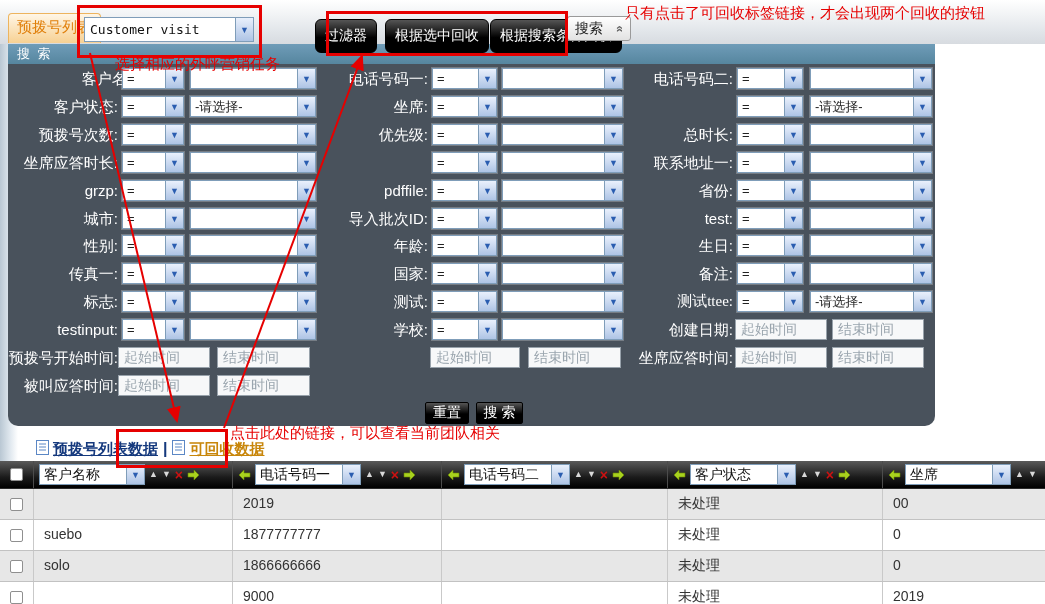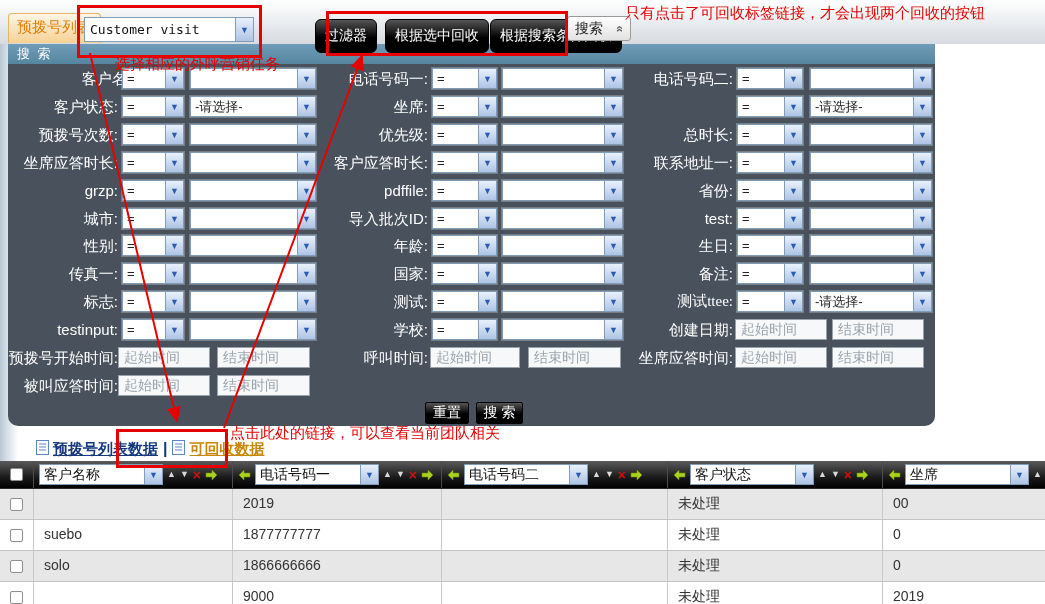--- a/index.html
+++ b/index.html
@@ -58,21 +58,21 @@
   .link-blue{color:#15397d;}
   .link-orange{color:#c8860a;}
   .link-sep{color:#15397d;font-weight:bold;margin:0 5px;}
   
   .grid{position:absolute;left:0;top:461px;width:1045px;height:143px;overflow:hidden;z-index:1;}
   .grid-inner{width:1110px;}
   .g-head{display:flex;height:27px;background:linear-gradient(#5a5a5a,#1b1b1b 60%,#000);
     border-bottom:1px solid #2a2a2a;}
   .g-hcell{display:flex;align-items:center;box-sizing:border-box;border-right:1px solid #4c4c4c;
     padding-left:5px;gap:4px;overflow:hidden;}
-  .g-hsel{width:124px;height:21px;background:#fff;border:1px solid #7f9db9;display:flex;
+  .g-hsel{width:106px;height:21px;background:#fff;border:1px solid #7f9db9;display:flex;
     align-items:stretch;box-sizing:border-box;flex:none;}
   .g-hsel .sel-t{flex:1;font-size:14px;color:#111;padding-left:4px;line-height:19px;white-space:nowrap;overflow:hidden;}
   .tri{font-size:9px;color:#d9d9d9;line-height:1;cursor:pointer;}
   .xico{font-size:14px;color:#cc1111;font-weight:bold;line-height:1;cursor:pointer;}
   .g-row{display:flex;height:30px;border-bottom:1px solid #c2c2c2;}
   .g-cell{box-sizing:border-box;border-right:1px solid #c9c9c9;font-size:14px;color:#333;
     line-height:29px;padding-left:10px;overflow:hidden;white-space:nowrap;}
   .row-even{background:#e7e7e7;}
   .row-odd{background:#ffffff;}
   .cb{display:inline-block;width:13px;height:13px;background:#fff;border:1px solid #8f8f8f;
@@ -192,21 +192,20 @@
       </div>
       <div class="f-label" style="left: 0px; width: 110px; top: 88px;">坐席应答时长:</div>
       <div class="sel" style="left: 114px; top: 88px; width: 62px;">
         <span class="sel-t">=</span>
     <span class="sel-b">▼</span>
       </div>
       <div class="sel" style="left: 182px; top: 88px; width: 126px;">
         <span class="sel-t"></span>
     <span class="sel-b">▼</span>
       </div>
-      <div class="f-label" style="left: 220px; width: 200px; top: 88px;">客户应答时长:</div>
       <div class="sel" style="left: 424px; top: 88px; width: 65px;">
         <span class="sel-t">=</span>
     <span class="sel-b">▼</span>
       </div>
       <div class="sel" style="left: 494px; top: 88px; width: 121px;">
         <span class="sel-t"></span>
     <span class="sel-b">▼</span>
       </div>
       <div class="f-label" style="left: 525px; width: 200px; top: 88px;">联系地址一:</div>
       <div class="sel" style="left: 729px; top: 88px; width: 66px;">
@@ -369,21 +368,20 @@
       <div class="sel" style="left: 494px; top: 255px; width: 121px;">
         <span class="sel-t"></span>
     <span class="sel-b">▼</span>
       </div>
       <div class="f-label" style="left: 525px; width: 200px; top: 255px;">创建日期:</div>
       <div class="dinp" style="left: 727px; top: 255px; width: 92px;">起始时间</div>
       <div class="dinp" style="left: 824px; top: 255px; width: 92px;">结束时间</div>
       <div class="f-label" style="left: 0px; width: 110px; top: 283px;">预拨号开始时间:</div>
       <div class="dinp" style="left: 110px; top: 283px; width: 92px;">起始时间</div>
       <div class="dinp" style="left: 209px; top: 283px; width: 93px;">结束时间</div>
-      <div class="f-label" style="left: 220px; width: 200px; top: 283px;">呼叫时间:</div>
       <div class="dinp" style="left: 422px; top: 283px; width: 90px;">起始时间</div>
       <div class="dinp" style="left: 520px; top: 283px; width: 93px;">结束时间</div>
       <div class="f-label" style="left: 525px; width: 200px; top: 283px;">坐席应答时间:</div>
       <div class="dinp" style="left: 727px; top: 283px; width: 92px;">起始时间</div>
       <div class="dinp" style="left: 824px; top: 283px; width: 92px;">结束时间</div>
       <div class="f-label" style="left: 0px; width: 110px; top: 311px;">被叫应答时间:</div>
       <div class="dinp" style="left: 110px; top: 311px; width: 92px;">起始时间</div>
       <div class="dinp" style="left: 209px; top: 311px; width: 93px;">结束时间</div>
       <div class="panel-btn" style="left: 417px; top: 338px; width: 44px;">重置</div>
       <div class="panel-btn" style="left: 468px; top: 338px; width: 47px;">搜 索</div>

